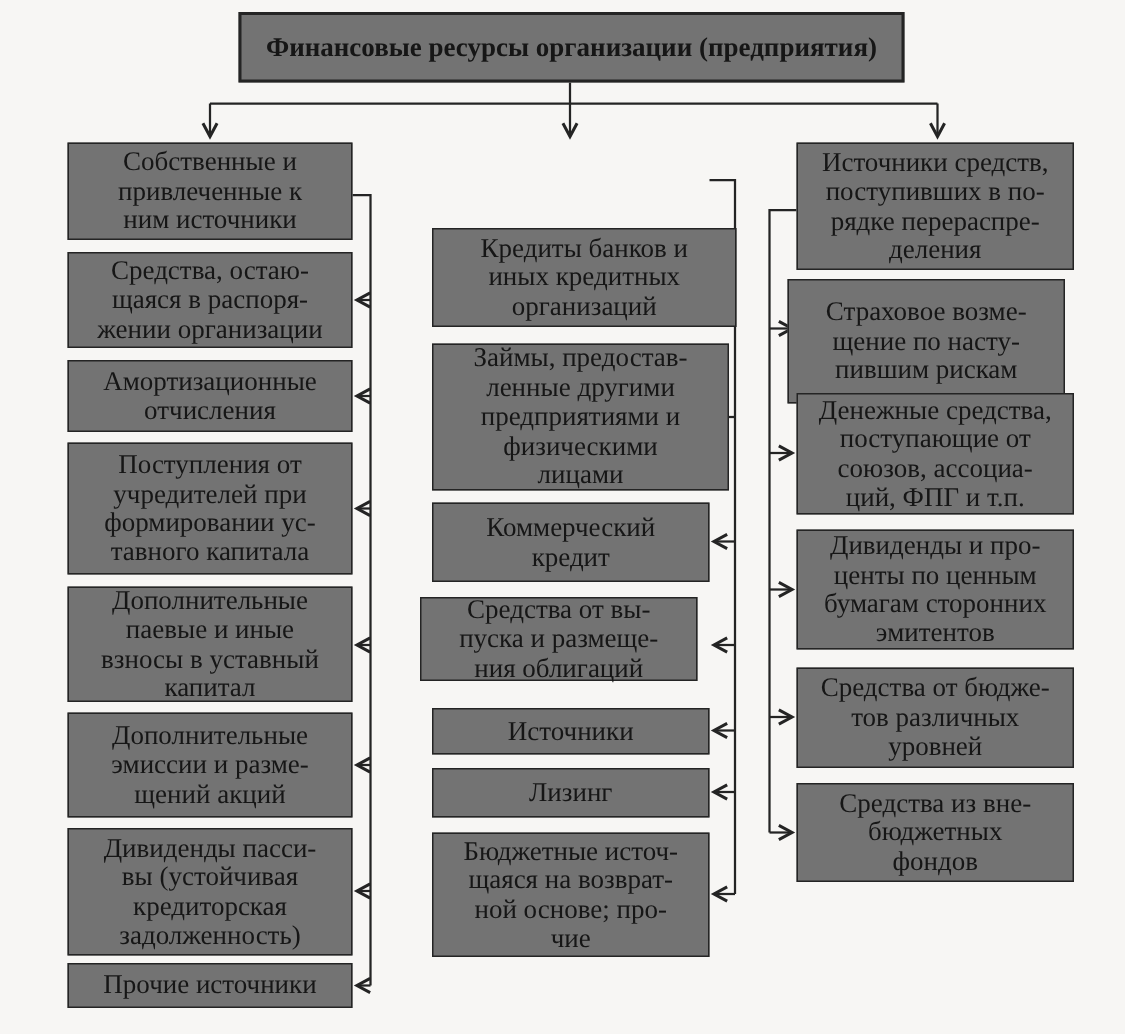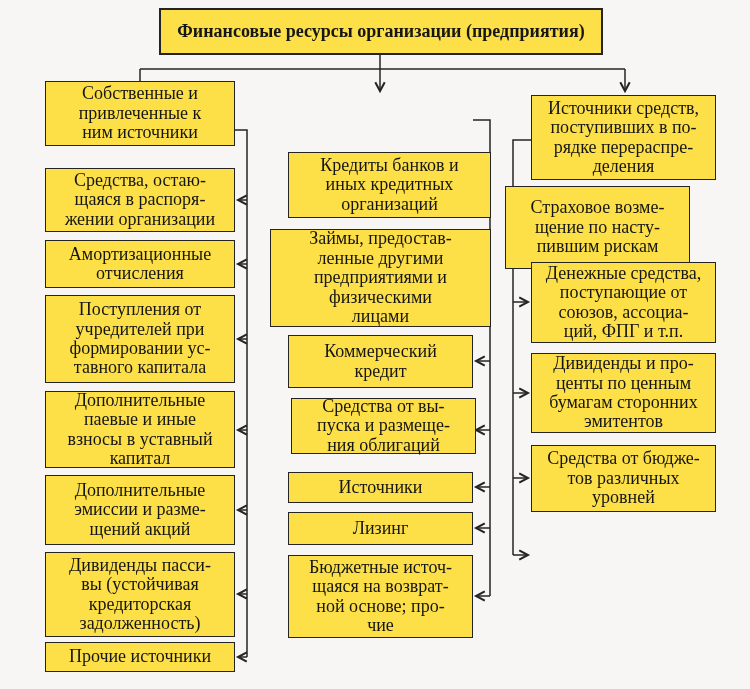--- a/index.html
+++ b/index.html
@@ -8,21 +8,21 @@
     width:750px; height:689px;
     background:#f7f6f4;
     font-family:"Liberation Serif","DejaVu Serif",serif;
     color:#161616;
     overflow:hidden;
   }
   .box {
     position:absolute;
     box-sizing:border-box;
     border:1.6px solid #242424;
-    background:#fde047;
+    background:#737373;
     display:flex;
     align-items:center;
     justify-content:center;
     text-align:center;
     white-space:pre-line;
     font-size:18px;
     line-height:1.08;
     padding:1px 3px;
   }
   .title-box {
@@ -85,21 +85,21 @@
       <path d="M513 219 H 528" marker-end="url(#arw)"></path>
       <path d="M513 302 H 528" marker-end="url(#arw)"></path>
       <path d="M513 393 H 528" marker-end="url(#arw)"></path>
       <path d="M513 478 H 528" marker-end="url(#arw)"></path>
       <path d="M513 555 H 528" marker-end="url(#arw)"></path>
     </g>
   </svg>
 
   <div class="box title-box" style="left:159px;top:8px;width:444px;height:47px">Финансовые ресурсы организации (предприятия)</div>
 
-  <div class="box" style="left:45px;top:81px;width:190px;height:65px">Собственные и
+  <div class="box" style="left:45px;top:95px;width:190px;height:65px">Собственные и
 привлеченные к
 ним источники</div>
   <div class="box" style="left:45px;top:168px;width:190px;height:64px">Средства, остаю-
 щаяся в распоря-
 жении организации</div>
   <div class="box" style="left:45px;top:240px;width:190px;height:48px">Амортизационные
 отчисления</div>
   <div class="box" style="left:45px;top:295px;width:190px;height:88px">Поступления от
 учредителей при
 формировании ус-
@@ -113,49 +113,52 @@
 щений акций</div>
   <div class="box" style="left:45px;top:552px;width:190px;height:85px">Дивиденды пасси-
 вы (устойчивая
 кредиторская
 задолженность)</div>
   <div class="box" style="left:45px;top:642px;width:190px;height:30px">Прочие источники</div>
 
   <div class="box" style="left:288px;top:152px;width:203px;height:66px">Кредиты банков и
 иных кредитных
 организаций</div>
-  <div class="box" style="left:270px;top:229px;width:221px;height:98px">Займы, предостав-
+  <div class="box" style="left:288px;top:229px;width:198px;height:98px">Займы, предостав-
 ленные другими
 предприятиями и
 физическими
 лицами</div>
   <div class="box" style="left:288px;top:335px;width:185px;height:53px">Коммерческий
 кредит</div>
-  <div class="box" style="left:291px;top:398px;width:185px;height:56px">Средства от вы-
+  <div class="box" style="left:280px;top:398px;width:185px;height:56px">Средства от вы-
 пуска и размеще-
 ния облигаций</div>
   <div class="box" style="left:288px;top:472px;width:185px;height:31px">Источники</div>
   <div class="box" style="left:288px;top:512px;width:185px;height:33px">Лизинг</div>
   <div class="box" style="left:288px;top:555px;width:185px;height:83px">Бюджетные источ-
 щаяся на возврат-
 ной основе; про-
 чие</div>
 
   <div class="box" style="left:531px;top:95px;width:185px;height:85px">Источники средств,
 поступивших в по-
 рядке перераспре-
 деления</div>
-  <div class="box" style="left:505px;top:186px;width:185px;height:83px">Страховое возме-
+  <div class="box" style="left:525px;top:186px;width:185px;height:83px">Страховое возме-
 щение по насту-
 пившим рискам</div>
   <div class="box" style="left:531px;top:262px;width:185px;height:81px">Денежные средства,
 поступающие от
 союзов, ассоциа-
 ций, ФПГ и т.п.</div>
   <div class="box" style="left:531px;top:353px;width:185px;height:80px">Дивиденды и про-
 центы по ценным
 бумагам сторонних
 эмитентов</div>
   <div class="box" style="left:531px;top:445px;width:185px;height:67px">Средства от бюдже-
 тов различных
 уровней</div>
+  <div class="box" style="left:531px;top:522px;width:185px;height:66px">Средства из вне-
+бюджетных
+фондов</div>
 
 </div>
 
 </body></html>

